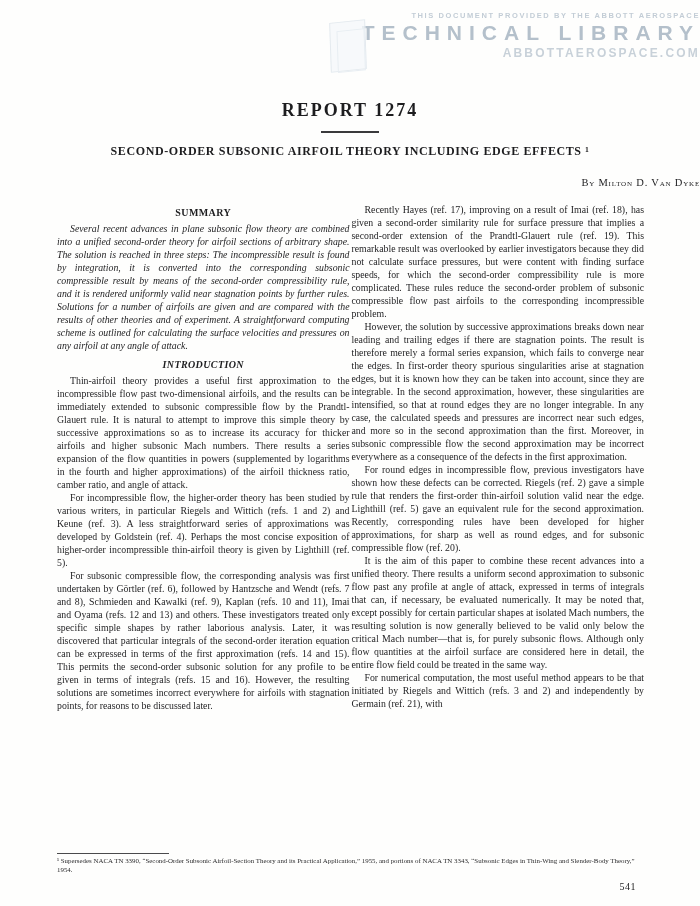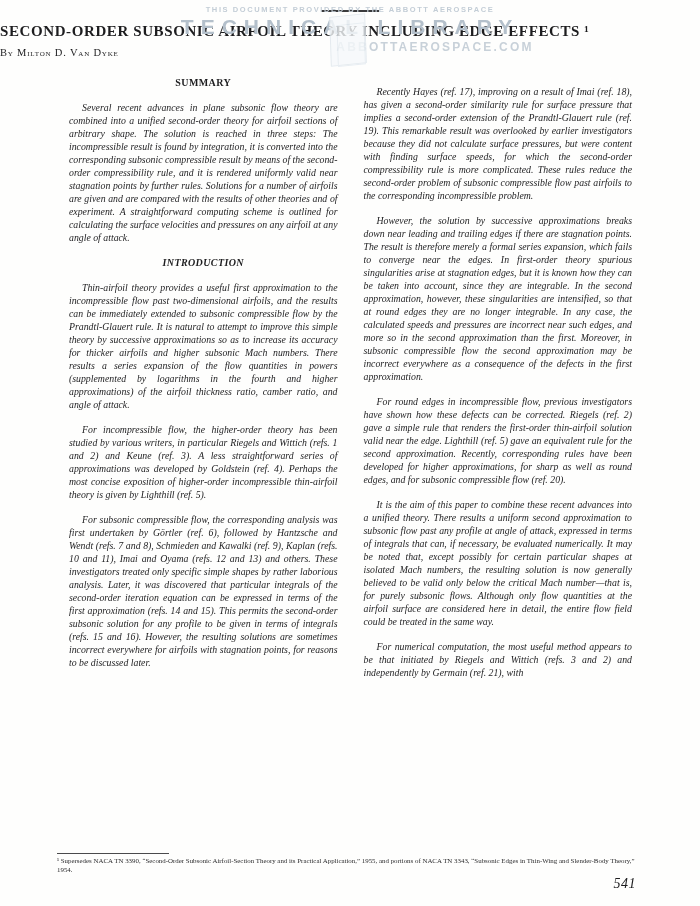--- a/index.html
+++ b/index.html
@@ -12,22 +12,22 @@
   .page {
     position: absolute; inset: 0;
     background: #fefefdу;
     background: #fefefd;
     overflow: hidden;
     color: #1d1d1f;
   }
 
   
   .watermark {
-    position: absolute; top: 5px; left: 0; width: 100%;
-    text-align: center;
+    position: absolute; top: 11px; left: 0; width: 100%;
+    text-align: right;
     font-family: "Liberation Sans", sans-serif;
     user-select: none;
   }
   .wm-provider {
     font-size: 7.5px; letter-spacing: 1.6px;
     color: #c3cdd6; font-weight: bold;
   }
   .wm-title {
     font-size: 21px; letter-spacing: 7px;
     color: #b4c0cb; font-weight: bold;
@@ -57,46 +57,46 @@
     margin-top: 100px;
     text-align: center;
     font-size: 18px; font-weight: bold;
     letter-spacing: 2px;
   }
   .title-rule {
     width: 58px; height: 2px; background: #3a3a3c;
     margin: 10px auto 11px;
   }
   .paper-title {
-    text-align: left;
-    font-size: 15px; font-weight: bold;
+    text-align: center;
+    font-size: 12px; font-weight: bold;
     letter-spacing: .6px;
   }
   .byline {
-    text-align: left;
+    text-align: right;
     font-size: 10.5px;
     font-variant: small-caps;
     letter-spacing: .8px;
-    margin-top: 7px;
+    margin-top: 18px;
   }
 
   
   .columns {
     display: flex; gap: 2px;
     margin: 15px 56px 0 57px;
     height: 628px;
     overflow: hidden;
   }
   .col {
     flex: 1 1 0;
     font-size: 9.8px;
     line-height: 13px;
     text-align: justify;
   }
-  .col p { margin: 12px; text-indent: 13px; font-style: italic; }
+  .col p { margin: 0; text-indent: 13px; }
   .section-heading {
     margin: 3px 0 3px;
     text-align: center;
     font-size: 10px; font-weight: bold;
     letter-spacing: .4px;
   }
   .summary-par { font-style: italic; }
   .intro-heading { margin-top: 6px; font-style: italic; }
 
   
@@ -107,35 +107,36 @@
     width: 112px; height: 1px; background: #4a4a4c;
     margin-bottom: 2px;
   }
   .footnote {
     font-size: 6.9px; line-height: 9px;
     color: #2b2b2d;
     text-align: left;
   }
   .page-number {
     position: absolute; right: 64px; bottom: 14px;
-    font-size: 14px; letter-spacing: .5px; font-style: italic;
+    font-size: 10px; letter-spacing: .5px;
   }
 </style>
 </head>
 <body>
 
 <div class="page">
 
   <div class="watermark">
     <div class="wm-logo"></div>
     <div class="wm-provider">THIS DOCUMENT PROVIDED BY THE ABBOTT AEROSPACE</div>
     <div class="wm-title">TECHNICAL LIBRARY</div>
     <div class="wm-url">ABBOTTAEROSPACE.COM</div>
   </div>
 
+  <div class="report-number">REPORT 1274</div>
   <div class="title-rule"></div>
   <div class="paper-title">SECOND-ORDER SUBSONIC AIRFOIL THEORY INCLUDING EDGE EFFECTS ¹</div>
   <div class="byline">By Milton D. Van Dyke</div>
 
   <div class="columns">
 
     <div class="col">
       <div class="section-heading">SUMMARY</div>
       <p class="summary-par">Several recent advances in plane subsonic flow theory are combined into a unified second-order theory for airfoil sections of arbitrary shape.  The solution is reached in three steps: The incompressible result is found by integration, it is converted into the corresponding subsonic compressible result by means of the second-order compressibility rule, and it is rendered uniformly valid near stagnation points by further rules. Solutions for a number of airfoils are given and are compared with the results of other theories and of experiment.  A straightforward computing scheme is outlined for calculating the surface velocities and pressures on any airfoil at any angle of attack.</p>
       <div class="section-heading intro-heading">INTRODUCTION</div>

